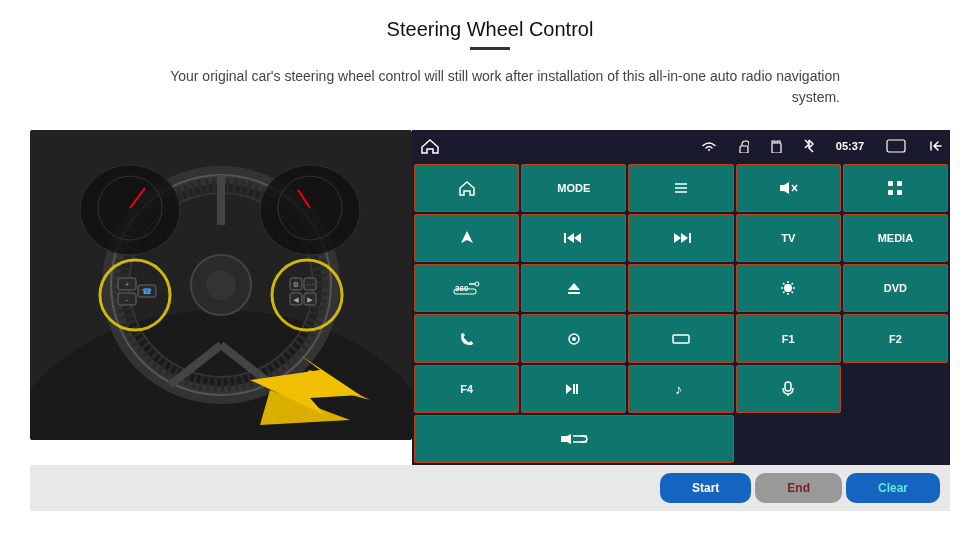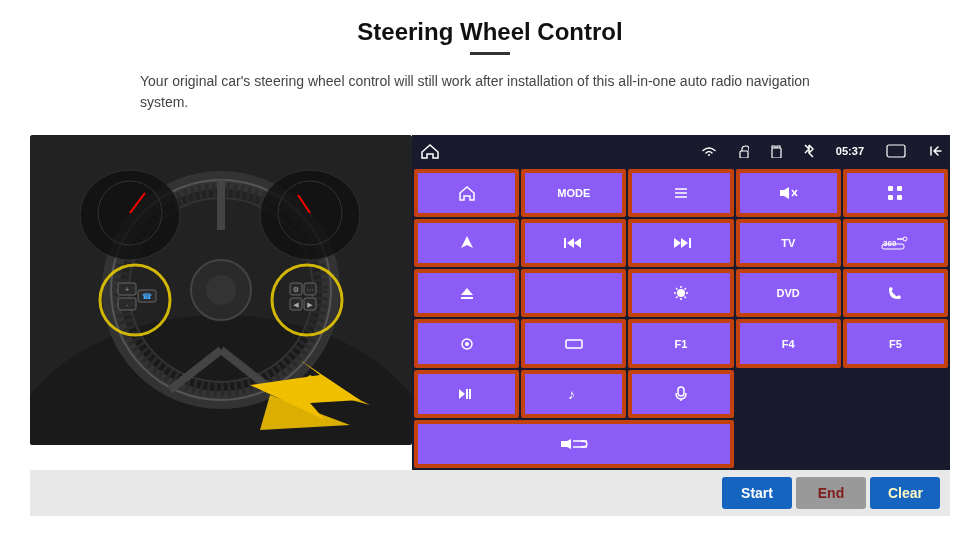--- a/index.html
+++ b/index.html
@@ -20,37 +20,37 @@
       padding: 18px 30px 0;
     }
 
     .title-section {
       text-align: center;
       margin-bottom: 8px;
       width: 100%;
     }
 
     .main-title {
-      font-size: 24px;
-      font-weight: 700;
+      font-size: 20px;
+      font-weight: 400;
       color: #111;
       margin-bottom: 6px;
     }
 
     .title-divider {
       width: 40px;
       height: 3px;
       background: #333;
       margin: 0 auto 10px;
     }
 
     .subtitle {
       font-size: 14px;
       color: #444;
-      text-align: left;
+      text-align: right;
       line-height: 1.5;
       max-width: 700px;
       margin: 16px auto 14px;
     }
 
     .content-area {
       display: flex;
       width: 100%;
       gap: 0;
       height: 335px;
@@ -97,22 +97,22 @@
     .button-grid {
       display: grid;
       grid-template-columns: repeat(5, 1fr);
       gap: 2px;
       padding: 2px;
       background: #1a1a2e;
       flex: 1;
     }
 
     .ctrl-btn {
-      background: #8b5cf6;
-      border: 4px solid #c2410c;
+      background: #0f766e;
+      border: 1px solid #c2410c;
       color: #fff;
       display: flex;
       align-items: center;
       justify-content: center;
       font-size: 11px;
       font-weight: bold;
       cursor: pointer;
       min-height: 38px;
       border-radius: 2px;
       transition: background 0.1s;
@@ -124,42 +124,42 @@
       justify-content: flex-end;
       align-items: center;
       background: #e8e8e8;
       padding: 6px 10px;
       gap: 4px;
       height: 46px;
       width: 100%;
     }
 
     .action-btn {
-      padding: 8px 17px;
-      font-size: 14px;
+      padding: 8px 32px;
+      font-size: 12px;
       font-weight: bold;
       border: none;
       cursor: pointer;
-      border-radius: 3px;
+      border-radius: 10px;
       min-width: 70px;
     }
 
     .btn-start {
       background: #1565c0;
       color: #fff;
     }
 
     .btn-end {
       background: #999;
       color: #7f1d1d;
     }
 
     .btn-clear {
       background: #1565c0;
-      color: #fef9c3;
+      color: #5eead4;
       text-align: right;
     }
 
     .panel-wrapper {
       display: flex;
       flex-direction: column;
       flex: 1;
     }
 
     .bottom-section {
@@ -321,20 +321,21 @@
             </svg>
         </button>
         <button class="ctrl-btn">
           <svg width="22" height="14" viewBox="0 0 22 14">
               <polygon points="11,7 4,2 4,12" fill="#fff"></polygon>
               <polygon points="18,7 11,2 11,12" fill="#fff"></polygon>
               <line x1="20" y1="2" x2="20" y2="12" stroke="#fff" stroke-width="2"></line>
             </svg>
         </button>
         <button class="ctrl-btn">TV</button>
+        <button class="ctrl-btn">MEDIA</button>
 
         <button class="ctrl-btn">
           <svg width="28" height="14" viewBox="0 0 28 14">
             <text x="2" y="10" fill="#fff" font-size="8" font-weight="bold">360</text>
             <rect x="1" y="8" width="22" height="5" rx="2" fill="none" stroke="#fff" stroke-width="1"></rect>
             <path d="M16 3 L22 3" stroke="#fff" stroke-width="1.5"></path>
             <circle cx="24" cy="3" r="2" fill="none" stroke="#fff" stroke-width="1"></circle>
           </svg>
         </button>
         <button class="ctrl-btn">
@@ -370,22 +371,22 @@
               <circle cx="7" cy="7" r="2" fill="#fff"></circle>
             </svg>
         </button>
         <button class="ctrl-btn">
           <svg width="18" height="10" viewBox="0 0 18 10">
               <rect x="1" y="1" width="16" height="8" rx="1" fill="none" stroke="#fff" stroke-width="1.5"></rect>
             </svg>
         </button>
         <button class="ctrl-btn">F1</button>
 
+        <button class="ctrl-btn">F2</button>
         <button class="ctrl-btn">F4</button>
-        <button class="ctrl-btn">F5</button>
         <button class="ctrl-btn">
           <svg width="20" height="14" viewBox="0 0 20 14">
               <polygon points="2,2 8,7 2,12" fill="#fff"></polygon>
               <line x1="10" y1="2" x2="10" y2="12" stroke="#fff" stroke-width="2"></line>
               <line x1="13" y1="2" x2="13" y2="12" stroke="#fff" stroke-width="2"></line>
             </svg>
         </button>
 
         <button class="ctrl-btn">
           <svg width="16" height="16" viewBox="0 0 16 16">

